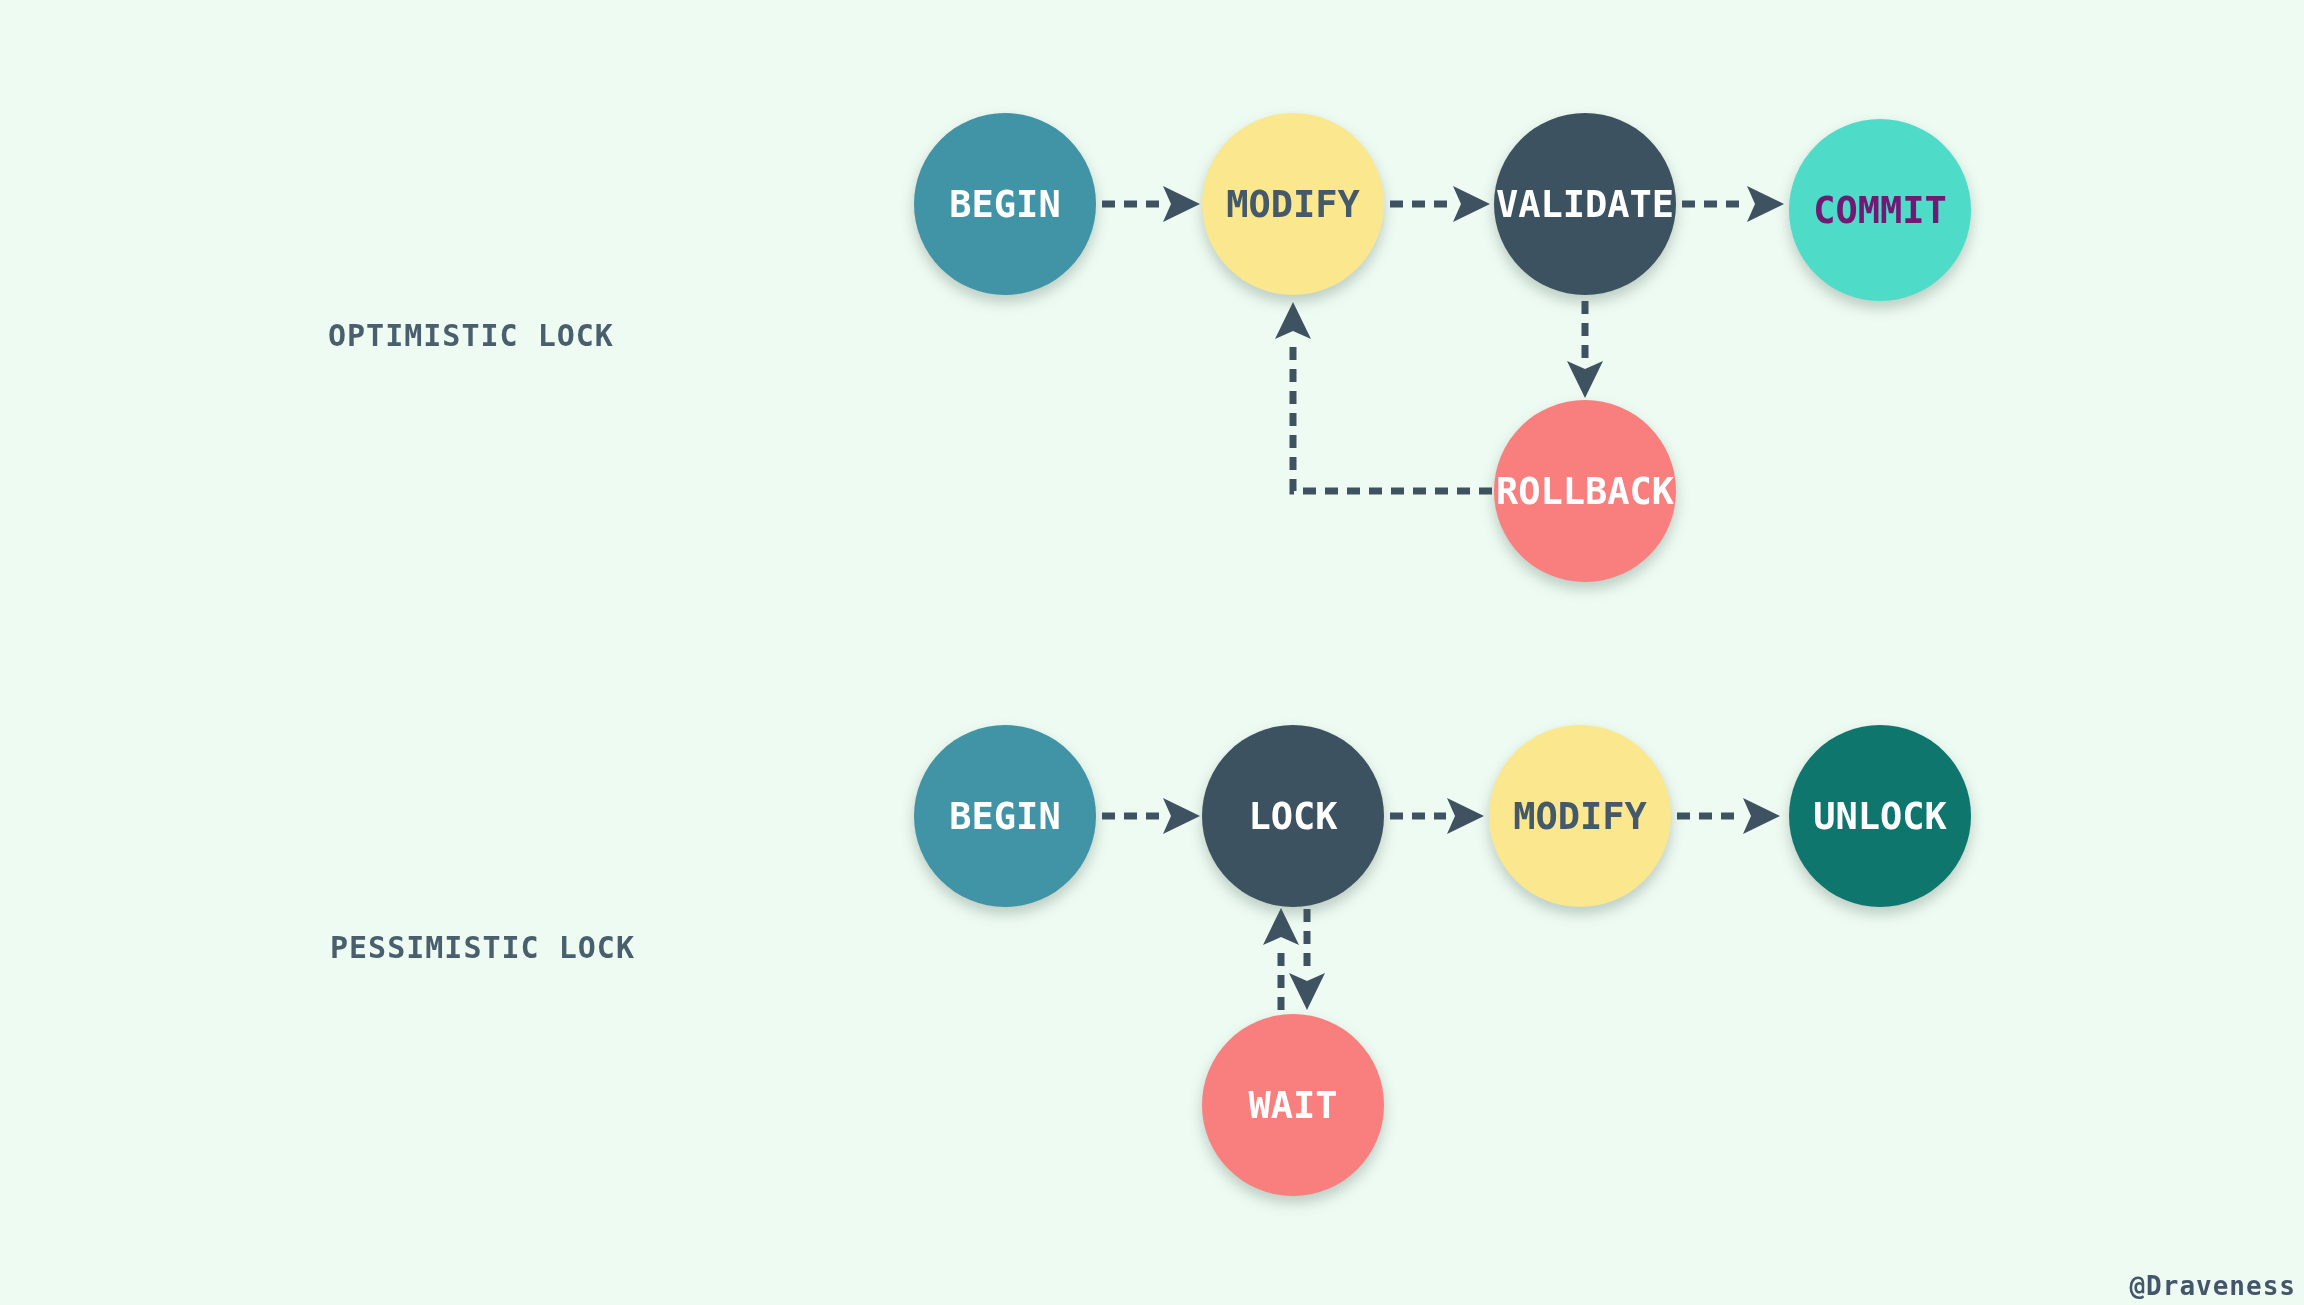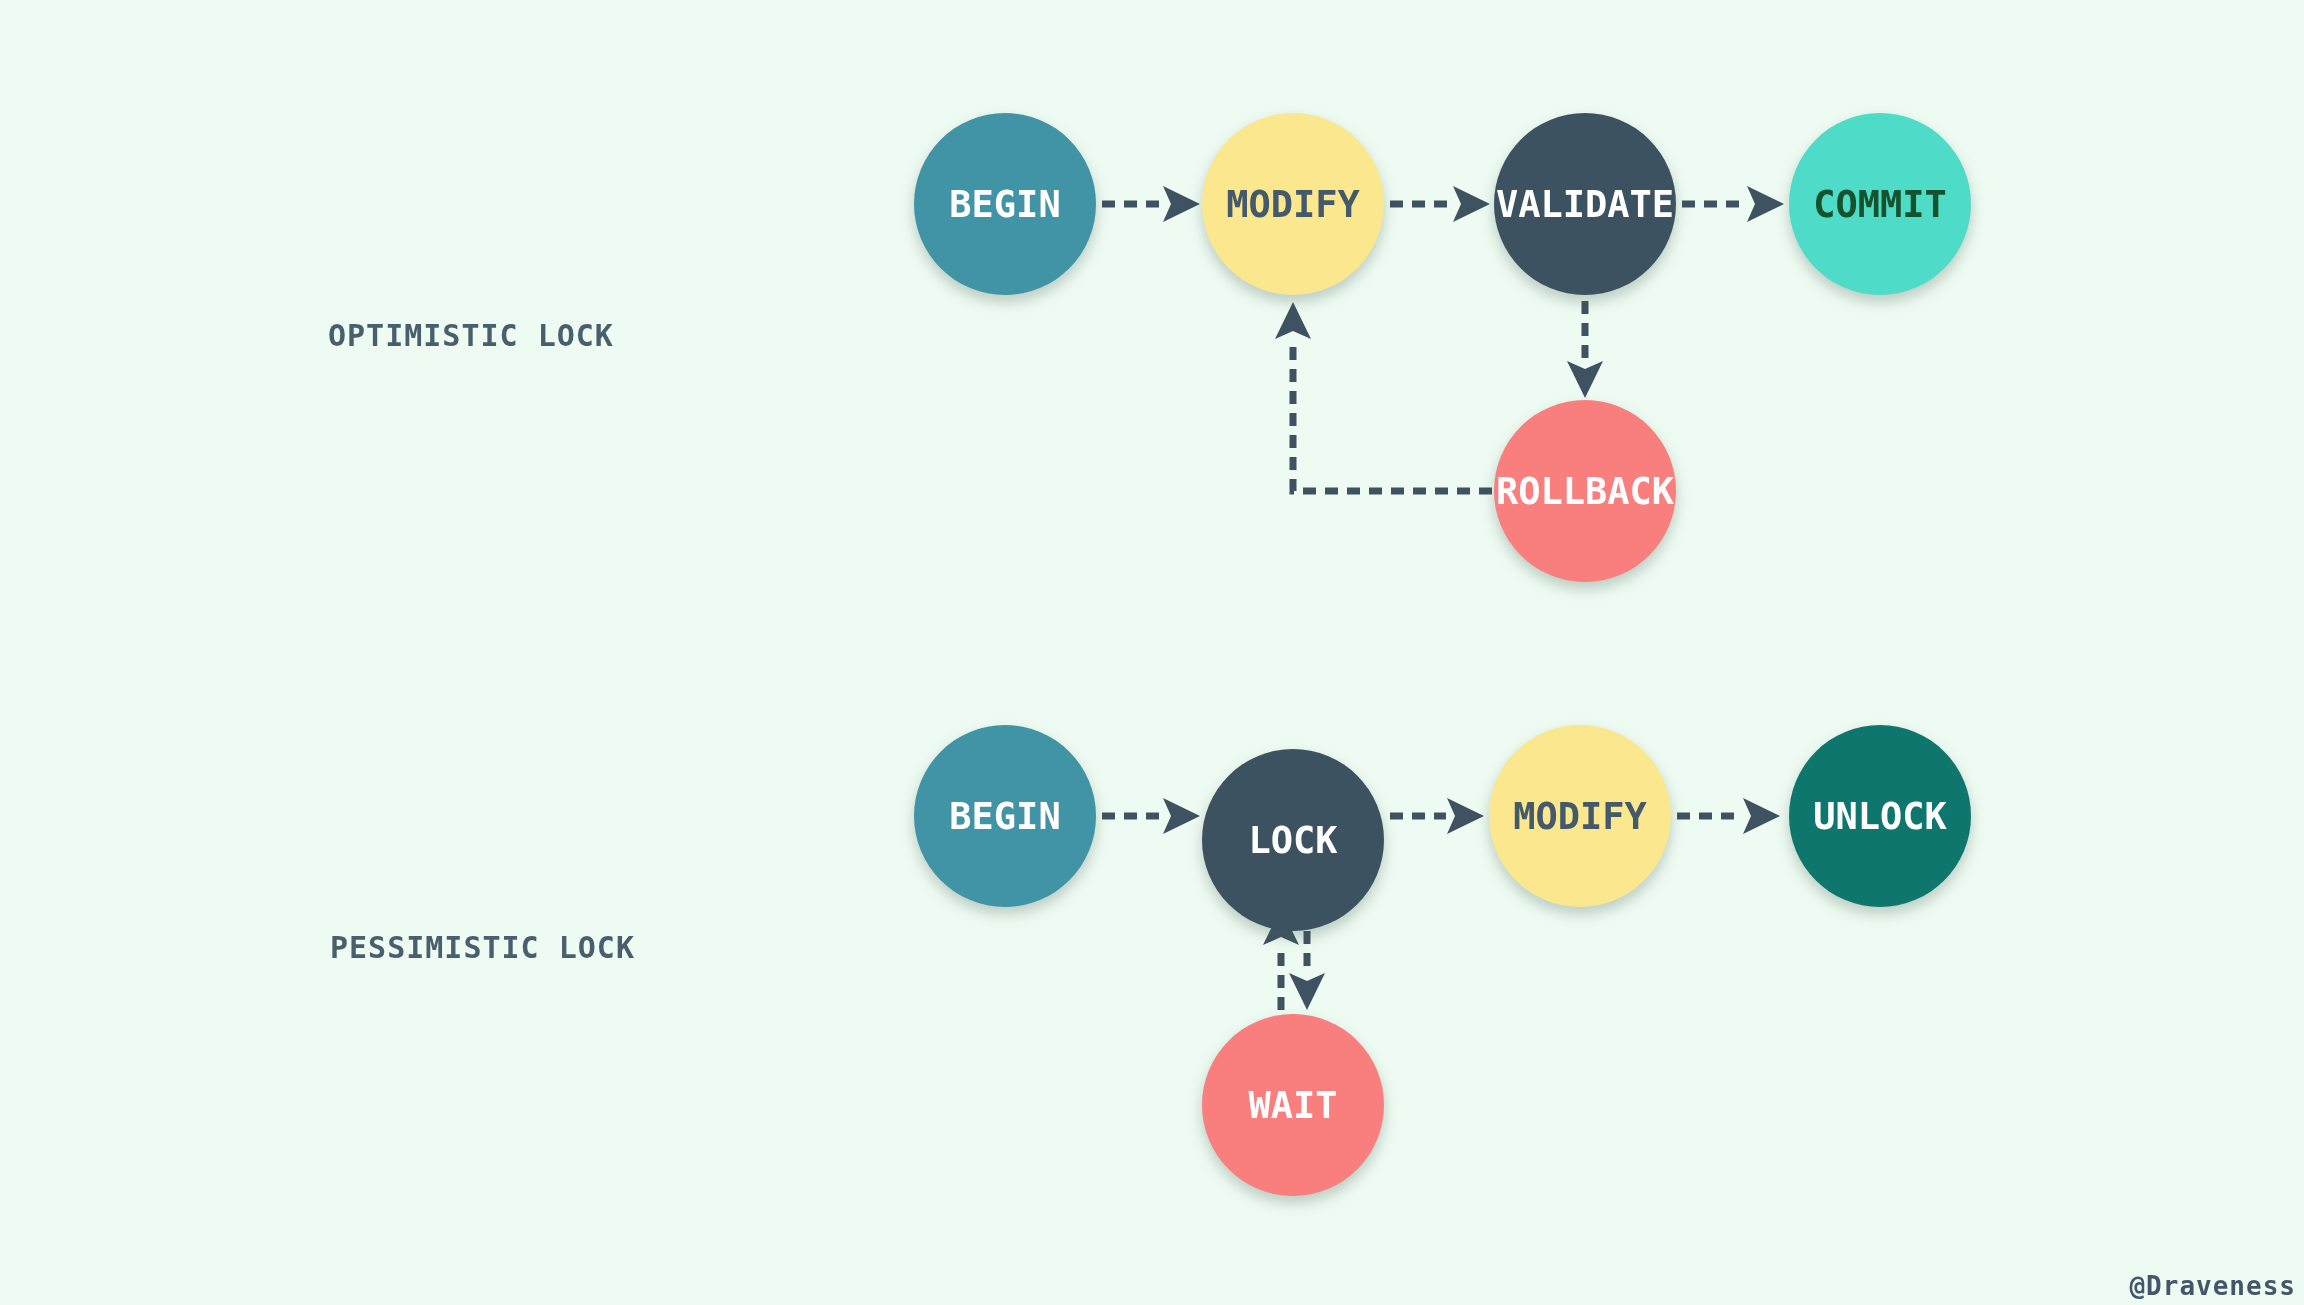--- a/index.html
+++ b/index.html
@@ -106,31 +106,31 @@
 
   <div class="node" style="left: 914px; top: 113px; background: rgb(65, 147, 166); color: rgb(255, 255, 255);">
     <span class="node-label">BEGIN</span>
   </div>
   <div class="node" style="left: 1202px; top: 113px; background: rgb(251, 231, 141); color: rgb(68, 89, 106);">
     <span class="node-label">MODIFY</span>
   </div>
   <div class="node" style="left: 1494px; top: 113px; background: rgb(61, 82, 97); color: rgb(255, 255, 255);">
     <span class="node-label">VALIDATE</span>
   </div>
-  <div class="node" style="left: 1789px; top: 113px; background: rgb(78, 219, 200); color: #14532d;">
+  <div class="node" style="left: 1789px; top: 119px; background: rgb(78, 219, 200); color: #701a75;">
     <span class="node-label">COMMIT</span>
   </div>
   <div class="node" style="left: 1494px; top: 400px; background: rgb(249, 126, 126); color: rgb(255, 255, 255);">
     <span class="node-label">ROLLBACK</span>
   </div>
 
   <div class="node" style="left: 914px; top: 725px; background: rgb(65, 147, 166); color: rgb(255, 255, 255);">
     <span class="node-label">BEGIN</span>
   </div>
-  <div class="node" style="left: 1202px; top: 749px; background: rgb(61, 82, 97); color: rgb(255, 255, 255);">
+  <div class="node" style="left: 1202px; top: 725px; background: rgb(61, 82, 97); color: rgb(255, 255, 255);">
     <span class="node-label">LOCK</span>
   </div>
   <div class="node" style="left: 1489px; top: 725px; background: rgb(251, 231, 141); color: rgb(68, 89, 106);">
     <span class="node-label">MODIFY</span>
   </div>
   <div class="node" style="left: 1789px; top: 725px; background: #0f766e; color: rgb(255, 255, 255);">
     <span class="node-label">UNLOCK</span>
   </div>
   <div class="node" style="left: 1202px; top: 1014px; background: rgb(249, 126, 126); color: rgb(255, 255, 255);">
     <span class="node-label">WAIT</span>

